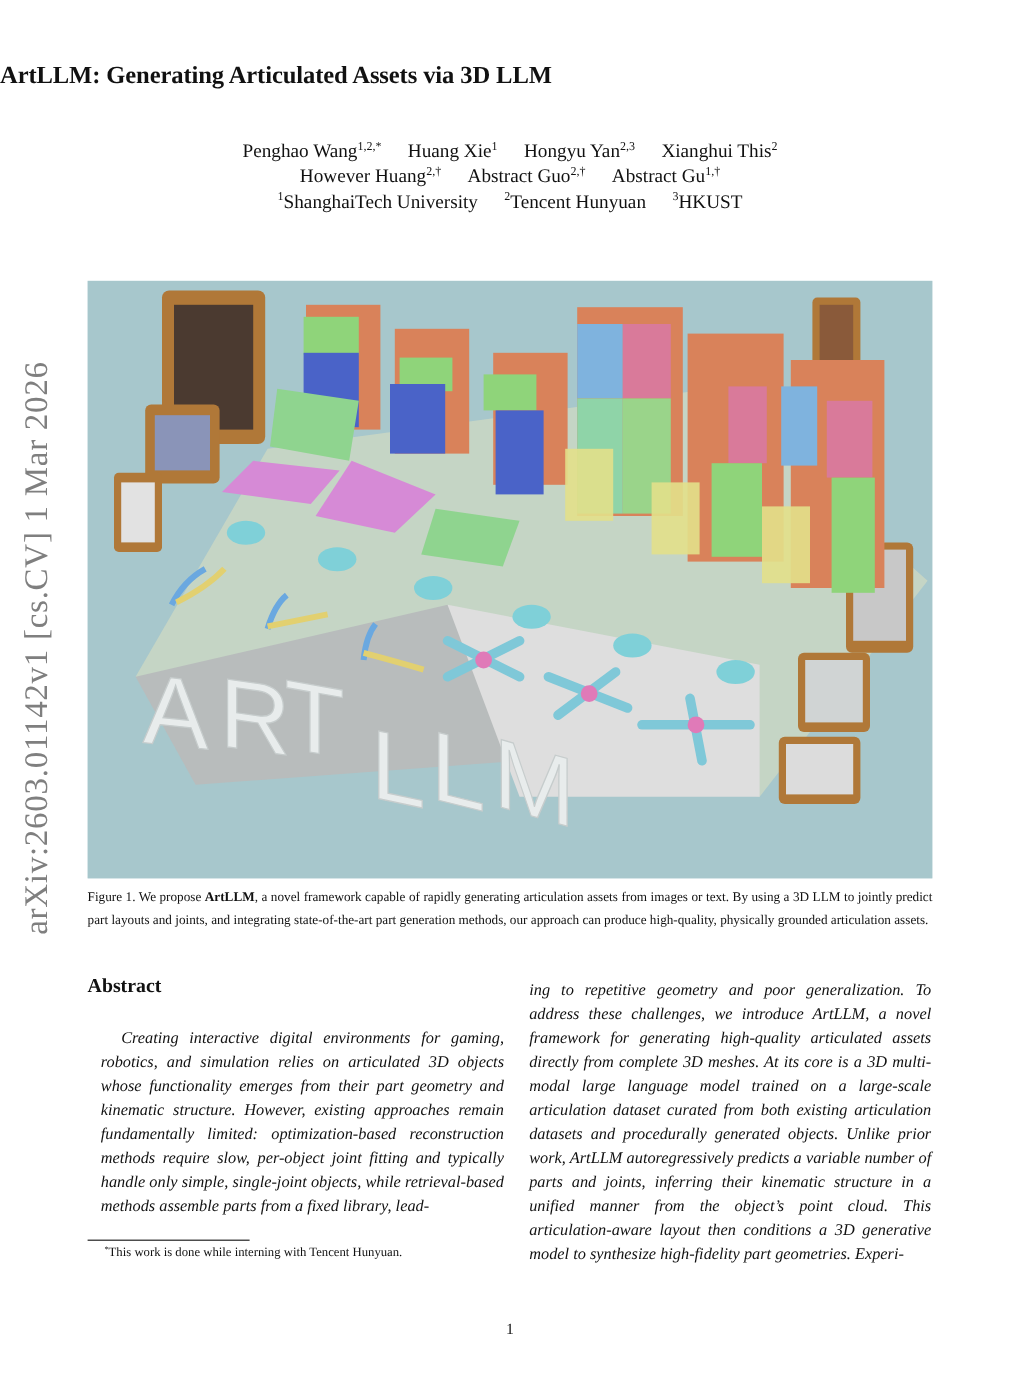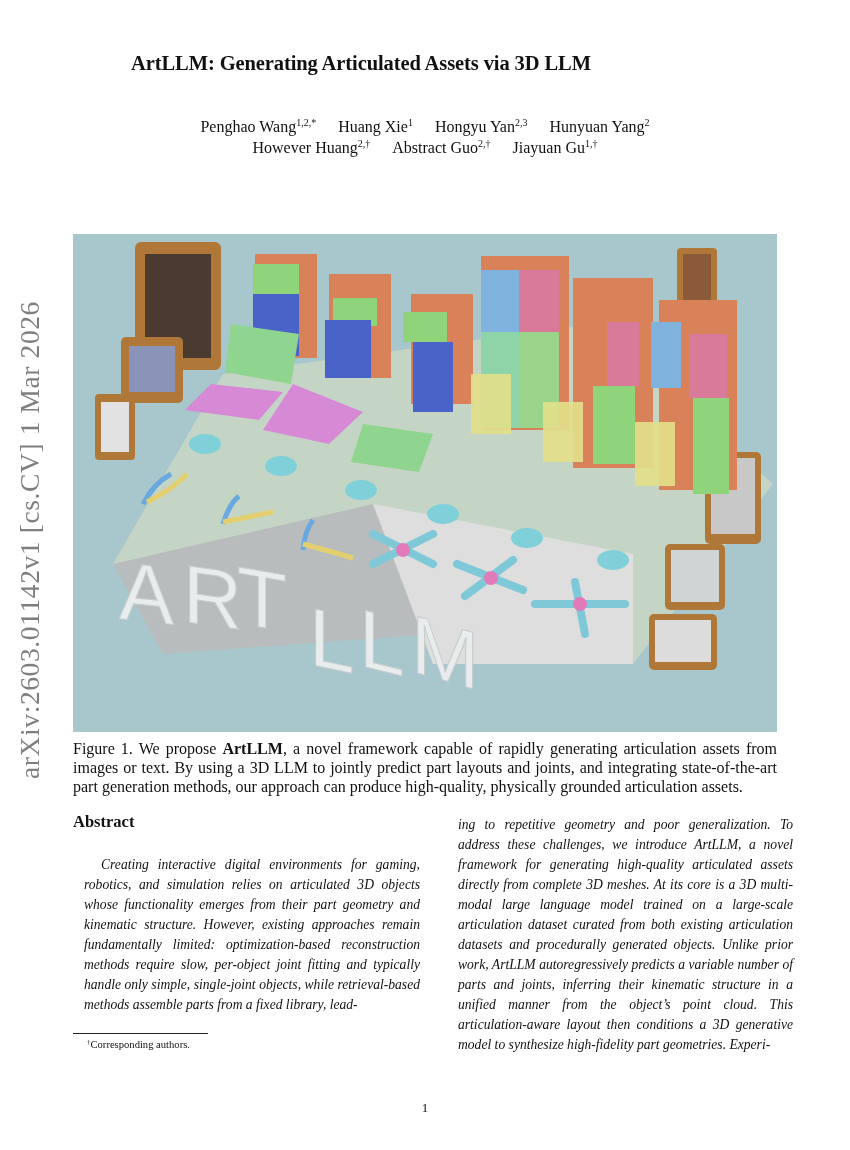--- a/index.html
+++ b/index.html
@@ -9,76 +9,81 @@
   }
   .arxiv-stamp {
     position: absolute; left: 8px; top: 250px; width: 44px; height: 580px;
     display: flex; align-items: center; justify-content: center;
   }
   .arxiv-stamp span {
     transform: rotate(-90deg); white-space: nowrap;
     font-family: "Liberation Serif", serif; font-size: 27.5px; color: #7f7f7f; letter-spacing: 0.6px;
   }
   .title {
-    position: absolute; left: 0; top: 52px; width: 722px; text-align: center;
+    position: absolute; left: 0; top: 52px; width: 722px; text-align: left;
     font-weight: bold; font-size: 20.5px; letter-spacing: -0.1px;
   }
   .authors {
     position: absolute; left: 0; top: 116px; width: 850px; text-align: center;
     font-size: 16px; line-height: 21px;
   }
   .authors .row { display: block; }
   .authors .au { margin: 0 9px; }
   .authors sup { font-size: 10px; vertical-align: 6px; line-height: 0; }
   .figure {
     position: absolute; left: 73px; top: 234px; width: 704px; height: 498px;
     background: #a7c7cc; overflow: hidden;
   }
   .figure svg { display: block; }
   .caption {
     position: absolute; left: 73px; top: 739px; width: 704px;
-    font-size: 16px; line-height: 19px; text-align: justify;
+    font-size: 11px; line-height: 19px; text-align: justify;
   }
   .caption b { font-weight: bold; }
   .abstract-heading {
     position: absolute; left: 73px; top: 812px; width: 336px; text-align: left;
     font-weight: bold; font-size: 16.5px;
   }
   .col {
     position: absolute; font-style: italic; font-size: 13.6px; line-height: 20px;
     text-align: justify;
   }
   .col-left { left: 84px; top: 855px; width: 336px; text-indent: 17px; }
-  .col-right { left: 458px; top: 815px; width: 335px; }
+  .col-right { left: 441px; top: 815px; width: 335px; }
   .footrule { position: absolute; left: 73px; top: 1033px; width: 135px; height: 1px; background: #222; }
   .footnotes { position: absolute; left: 73px; top: 1037px; font-size: 10.6px; line-height: 15.5px; }
   .footnotes div { padding-left: 14px; }
   .footnotes sup { font-size: 7px; vertical-align: 4px; line-height: 0; }
   .page-num { position: absolute; left: 0; top: 1100px; width: 850px; text-align: center; font-size: 13px; }
 </style>
 </head>
 <body>
 
 <div class="arxiv-stamp">
   <span>arXiv:2603.01142v1  [cs.CV]  1 Mar 2026</span>
 </div>
 
 <div class="title">ArtLLM: Generating Articulated Assets via 3D LLM</div>
 
 <div class="authors">
   <span class="row">
     <span class="au"><span>Penghao Wang</span><sup>1,2,*</sup></span>
     <span class="au"><span>Huang Xie</span><sup>1</sup></span>
     <span class="au"><span>Hongyu Yan</span><sup>2,3</sup></span>
-    <span class="au"><span>Hunyuan Yang</span><sup>2</sup></span>
+    <span class="au"><span>Xianghui This</span><sup>2</sup></span>
   </span>
   <span class="row">
     <span class="au"><span>However Huang</span><sup>2,†</sup></span>
     <span class="au"><span>Abstract Guo</span><sup>2,†</sup></span>
-    <span class="au"><span>Jiayuan Gu</span><sup>1,†</sup></span>
+    <span class="au"><span>Abstract Gu</span><sup>1,†</sup></span>
+  </span>
+  <span class="row">
+    <span class="au"><sup>1</sup><span>ShanghaiTech University</span></span>
+    <span class="au"><sup>2</sup><span>Tencent Hunyuan</span></span>
+    <span class="au"><sup>3</sup><span>HKUST</span></span>
   </span>
 </div>
 
 <div class="figure">
   <svg width="704" height="498" viewBox="0 0 704 498">
     <rect x="0" y="0" width="704" height="498" fill="#a7c7cc"></rect>
 
     <polygon points="150,140 520,90 700,250 560,430 40,330" fill="#c9d6c4" opacity="0.9"></polygon>
     <polygon points="40,330 300,270 360,400 90,420" fill="#b8bcbc"></polygon>
     <polygon points="300,270 560,320 560,430 360,430" fill="#dedede"></polygon>
@@ -169,16 +174,16 @@
 
 <div class="caption"><span>Figure 1.  We propose </span><b>ArtLLM</b><span>, a novel framework capable of rapidly generating articulation assets from images or text.  By using a 3D LLM to jointly predict part layouts and joints, and integrating state-of-the-art part generation methods, our approach can produce high-quality, physically grounded articulation assets.</span></div>
 
 <div class="abstract-heading">Abstract</div>
 
 <div class="col col-left">Creating interactive digital environments for gaming, robotics, and simulation relies on articulated 3D objects whose functionality emerges from their part geometry and kinematic structure. However, existing approaches remain fundamentally limited: optimization-based reconstruction methods require slow, per-object joint fitting and typically handle only simple, single-joint objects, while retrieval-based methods assemble parts from a fixed library, lead-</div>
 <div class="col col-right">ing to repetitive geometry and poor generalization.  To address these challenges, we introduce ArtLLM, a novel framework for generating high-quality articulated assets directly from complete 3D meshes. At its core is a 3D multi-modal large language model trained on a large-scale articulation dataset curated from both existing articulation datasets and procedurally generated objects. Unlike prior work, ArtLLM autoregressively predicts a variable number of parts and joints, inferring their kinematic structure in a unified manner from the object’s point cloud.  This articulation-aware layout then conditions a 3D generative model to synthesize high-fidelity part geometries.  Experi-</div>
 
 <div class="footrule"></div>
 <div class="footnotes">
-  <div><sup>†</sup><span>Corresponding authors.</span></div>
+  <div><sup>*</sup><span>This work is done while interning with Tencent Hunyuan.</span></div>
 </div>
 
 <div class="page-num">1</div>
 
 </body></html>

